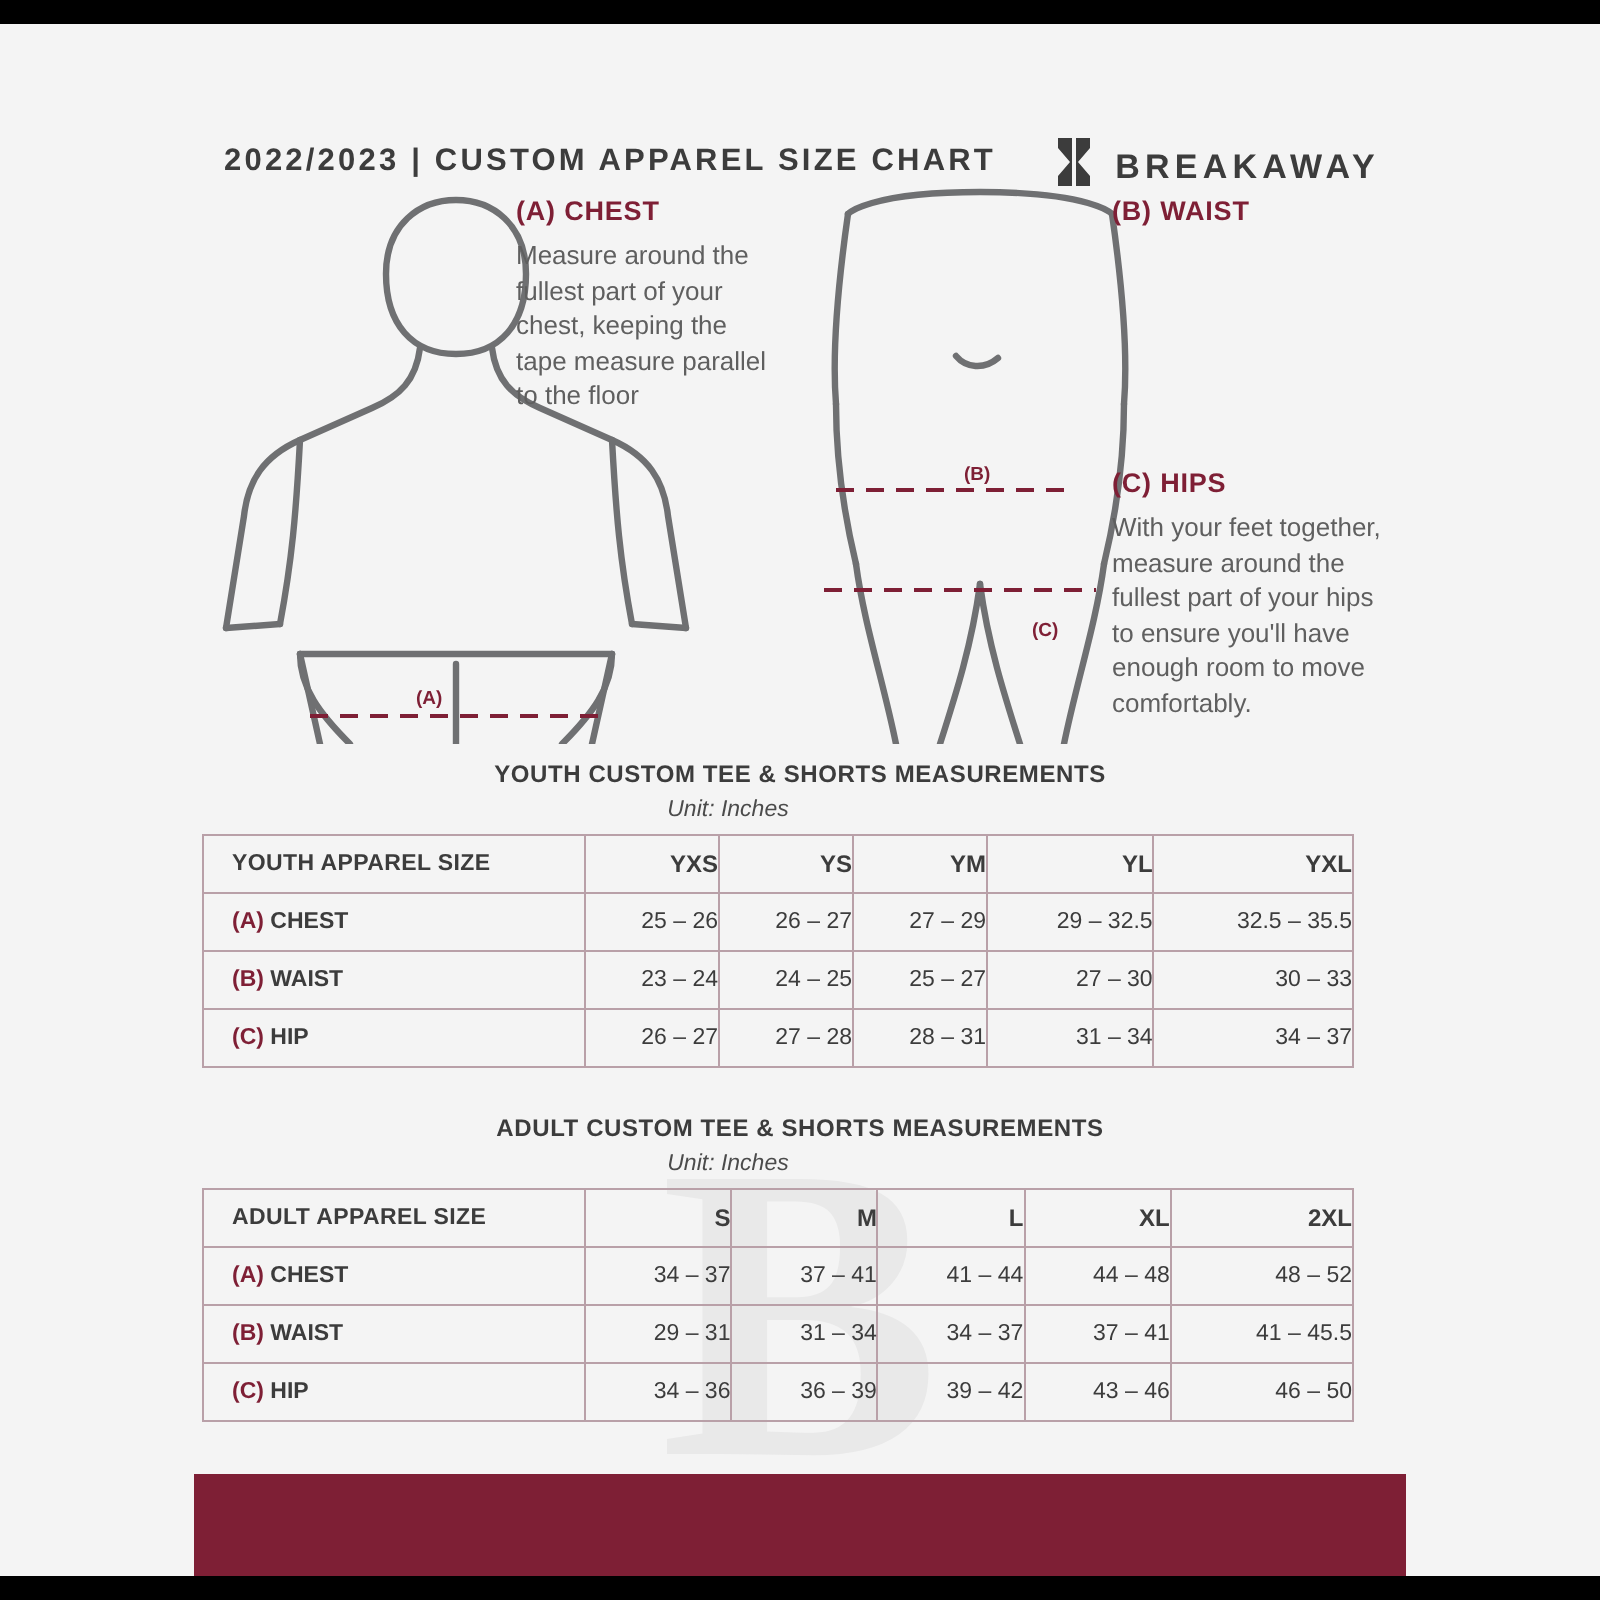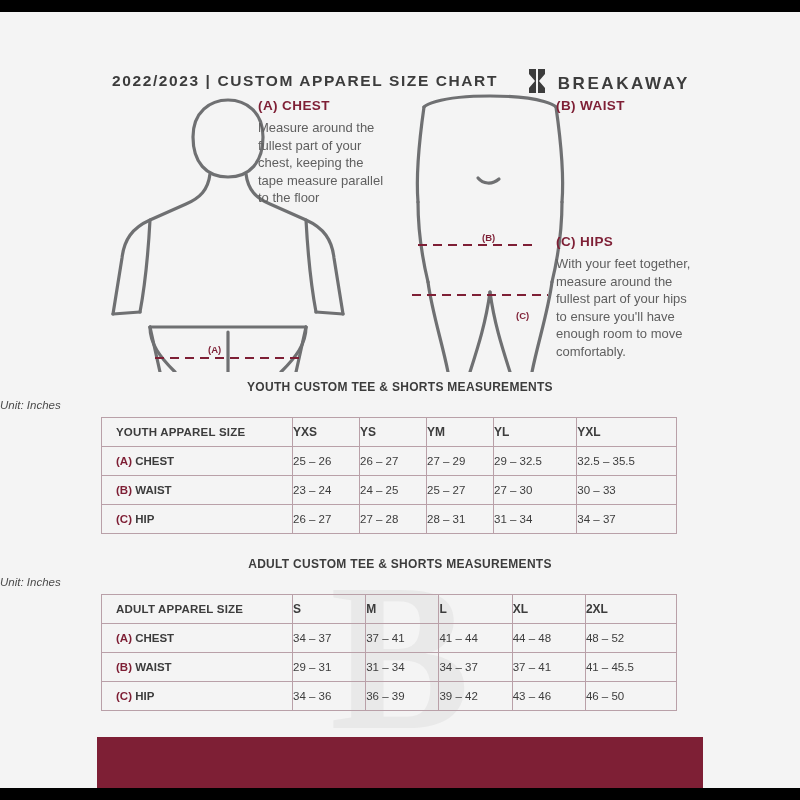--- a/index.html
+++ b/index.html
@@ -23,24 +23,24 @@
   .callout .ctext{font-size:13px;line-height:1.35;color:#5f5f5f;font-family:"Liberation Sans",sans-serif;}
 
   .c-chest{left:258px;top:16px;width:132px;}
   .c-waist{left:556px;top:16px;width:140px;}
   .c-hips{left:556px;top:152px;width:140px;}
 
   .lbl{position:absolute;font-size:9.5px;font-weight:bold;color:#7e1f35;}
 
   
   .sec-title{position:absolute;width:800px;text-align:center;font-size:12px;font-weight:bold;color:#3c3c3c;letter-spacing:.3px;z-index:3;}
-  .sec-unit{position:absolute;width:728px;font-size:11.5px;font-style:italic;color:#4b4b4b;z-index:3;}
+  .sec-unit{position:absolute;width:728px;text-align:center;font-size:11.5px;font-style:italic;color:#4b4b4b;z-index:3;}
 
   table.size{position:absolute;border-collapse:collapse;width:576px;left:101px;z-index:3;font-size:11.5px;color:#3c3c3c;background:transparent;}
-  table.size td,table.size th{border:1px solid #b9a0a8;padding:0;height:28px;text-align:left;font-weight:normal;}
+  table.size td,table.size th{border:1px solid #b9a0a8;padding:0;height:28px;text-align:right;font-weight:normal;}
   table.size th{font-weight:bold;font-size:12px;}
   table.size .rowhead{text-align:left;padding-left:14px;font-weight:bold;font-size:11.5px;width:176px;}
   table.size .rowhead .tag{color:#7e1f35;}
   table.size thead th.rowhead{font-weight:bold;letter-spacing:.2px;}
 
   .footbar{position:absolute;left:97px;top:737px;width:606px;height:51px;background:#7e1f35;z-index:4;}
   .edge-top{position:absolute;left:0;top:0;width:800px;height:12px;background:#000;z-index:9;}
   .edge-bottom{position:absolute;left:0;top:788px;width:800px;height:12px;background:#000;z-index:9;}
 </style>
 </head>

